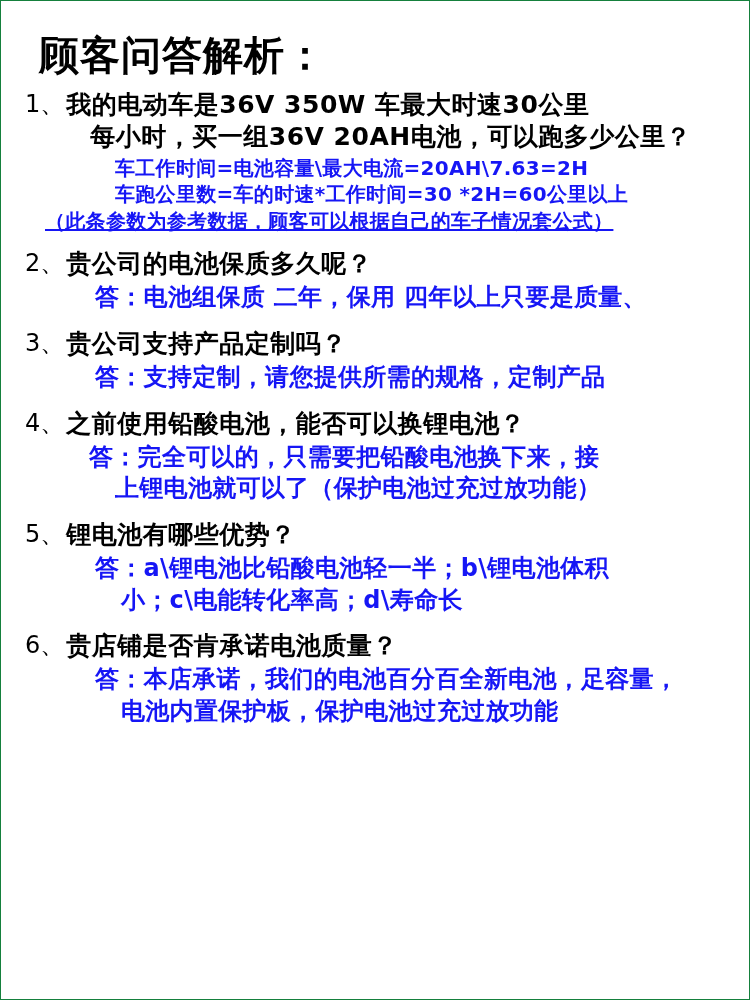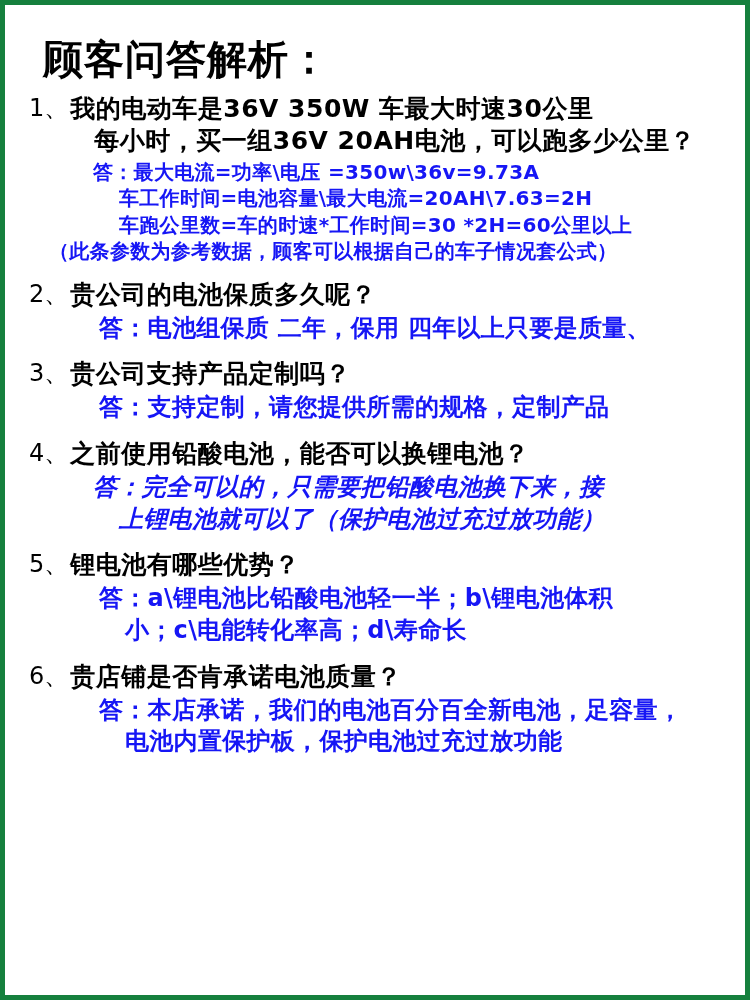--- a/index.html
+++ b/index.html
@@ -11,21 +11,21 @@
     height: 1000px;
     background: #ffffff;
     font-family: "DejaVu Sans", "Liberation Sans", sans-serif;
     overflow: hidden;
   }
   .page {
     position: relative;
     width: 750px;
     height: 1000px;
     box-sizing: border-box;
-    border: 5px solid #15803d;
+    border: 1px solid #15803d;
     background: #ffffff;
     padding: 26px 18px 10px 24px;
   }
   .doc-title {
     font-size: 40px;
     font-weight: bold;
     color: #000000;
     letter-spacing: 1px;
     margin: 6px 0 12px 14px;
     line-height: 1.1;
@@ -63,48 +63,48 @@
   .a-line {
     display: block;
     white-space: pre-wrap;
     letter-spacing: 0.3px;
   }
   .a-line.indent {
     margin-left: 26px;
   }
   .a-line.note {
     margin-left: -44px;
+    text-decoration: underline;
   }
   
   #block-1 .q-row { font-size: 25px; }
   #block-1 .q-text-line2 { margin-left: 24px; display:block; }
   #block-1 .a-wrap { margin-left: 64px; font-size: 20px; }
   #block-2 .a-wrap { margin-left: 70px; }
   #block-3 .a-wrap { margin-left: 70px; }
-  #block-4 .a-wrap { margin-left: 64px; font-style: italic; }
+  #block-4 .a-wrap { margin-left: 64px; }
   #block-5 .a-wrap { margin-left: 70px; }
   #block-6 .a-wrap { margin-left: 70px; }
 </style>
 </head>
 <body>
 
 <div class="page">
 
   <div class="doc-title">顾客问答解析：</div>
 
   <div class="qa-block" id="block-1">
     <div class="q-row">
       <span class="q-num">1、</span>
       <span class="q-text">
         <span>我的电动车是36V  350W   车最大时速30公里</span>
         <span class="q-text-line2">每小时，买一组36V 20AH电池，可以跑多少公里？</span>
       </span>
     </div>
     <div class="a-wrap">
-      <span class="a-line">答：最大电流=功率\电压 =350w\36v=9.73A</span>
       <span class="a-line indent">车工作时间=电池容量\最大电流=20AH\7.63=2H</span>
       <span class="a-line indent">车跑公里数=车的时速*工作时间=30 *2H=60公里以上</span>
       <span class="a-line note">（此条参数为参考数据，顾客可以根据自己的车子情况套公式）</span>
     </div>
   </div>
 
   <div class="qa-block" id="block-2">
     <div class="q-row">
       <span class="q-num">2、</span>
       <span class="q-text">贵公司的电池保质多久呢？</span>

